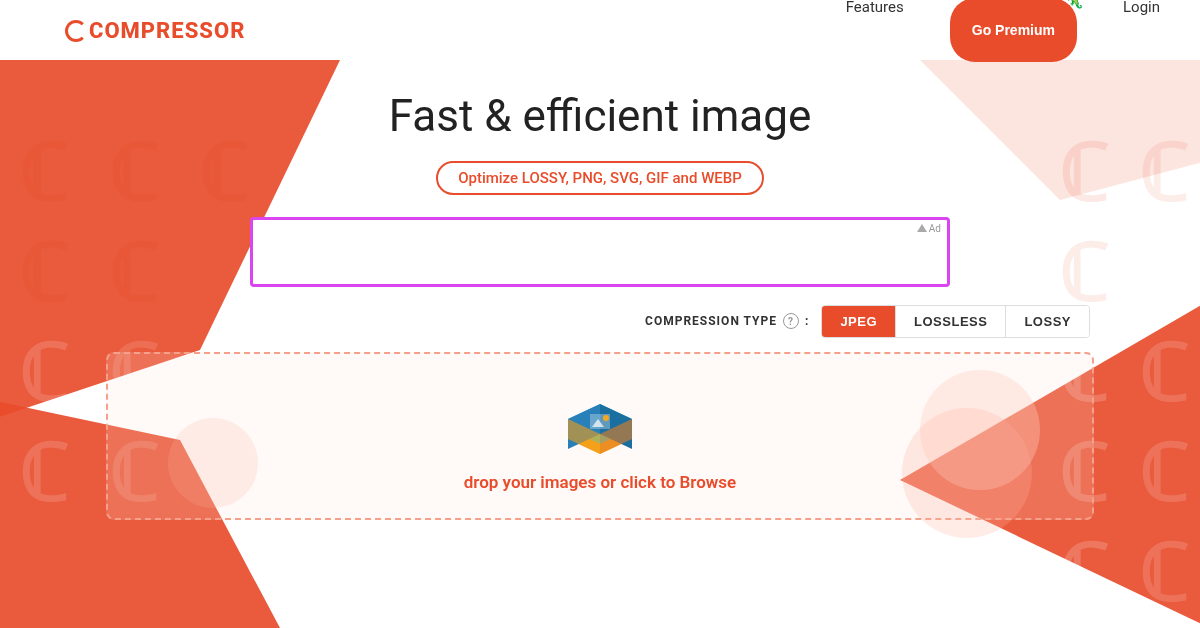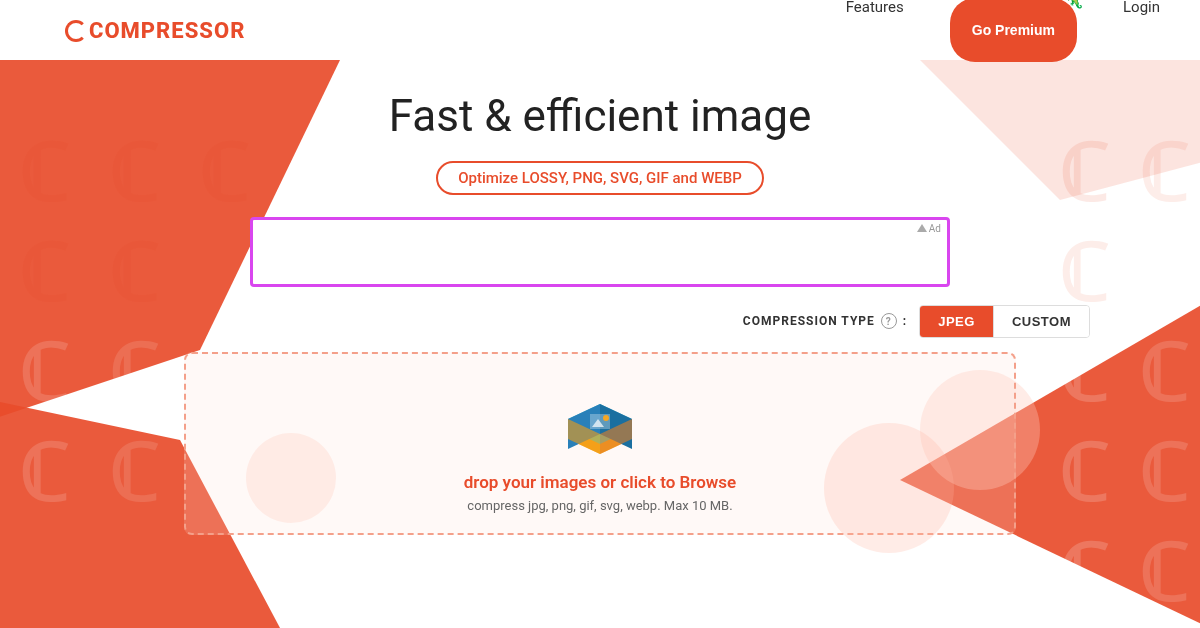--- a/index.html
+++ b/index.html
@@ -194,21 +194,21 @@
     .comp-btn.active {
       background: #e84c2b;
       color: #fff;
     }
     .comp-btn:not(:last-child) {
       border-right: 1px solid #ddd;
     }
 
     
     .drop-zone {
-      width: 832px;
+      width: 988px;
       min-height: 160px;
       border: 2.5px dashed #f4a08a;
       border-radius: 8px;
       background: rgba(255, 220, 210, 0.18);
       display: flex;
       flex-direction: column;
       align-items: center;
       justify-content: center;
       padding: 30px 20px 20px;
       cursor: pointer;
@@ -330,21 +330,22 @@
   </div>
 
   <div class="compression-selector">
     <span class="compression-label">
       <span>COMPRESSION TYPE</span>
       <span class="help-icon">?</span>
       <span>:</span>
     </span>
     <div class="compression-buttons">
       <button class="comp-btn active">JPEG</button>
-      <button class="comp-btn">CUSTOM</button>
+      <button class="comp-btn">LOSSLESS</button>
+      <button class="comp-btn">LOSSY</button>
     </div>
   </div>
 
   <div class="drop-zone">
     <div class="pink-circle"></div>
     <div class="pink-circle-2"></div>
 
     <div class="drop-zone-icon">
       <svg width="80" height="70" viewBox="0 0 80 70" xmlns="http://www.w3.org/2000/svg">
 
@@ -363,15 +364,14 @@
         <polygon points="32,43 38,35 44,43" fill="rgba(255,255,255,0.7)"></polygon>
 
         <circle cx="46" cy="34" r="3" fill="#f5a623"></circle>
 
         <polygon points="8,55 40,70 40,50 8,35" fill="#f39c12" opacity="0.6"></polygon>
         <polygon points="72,55 40,70 40,50 72,35" fill="#e67e22" opacity="0.6"></polygon>
       </svg>
     </div>
 
     <p class="drop-text-main">drop your images or click to Browse</p>
-    <p class="drop-text-sub">compress jpg, png, gif, svg, webp. Max 10 MB.</p>
   </div>
 </div>
 
 </body></html>

